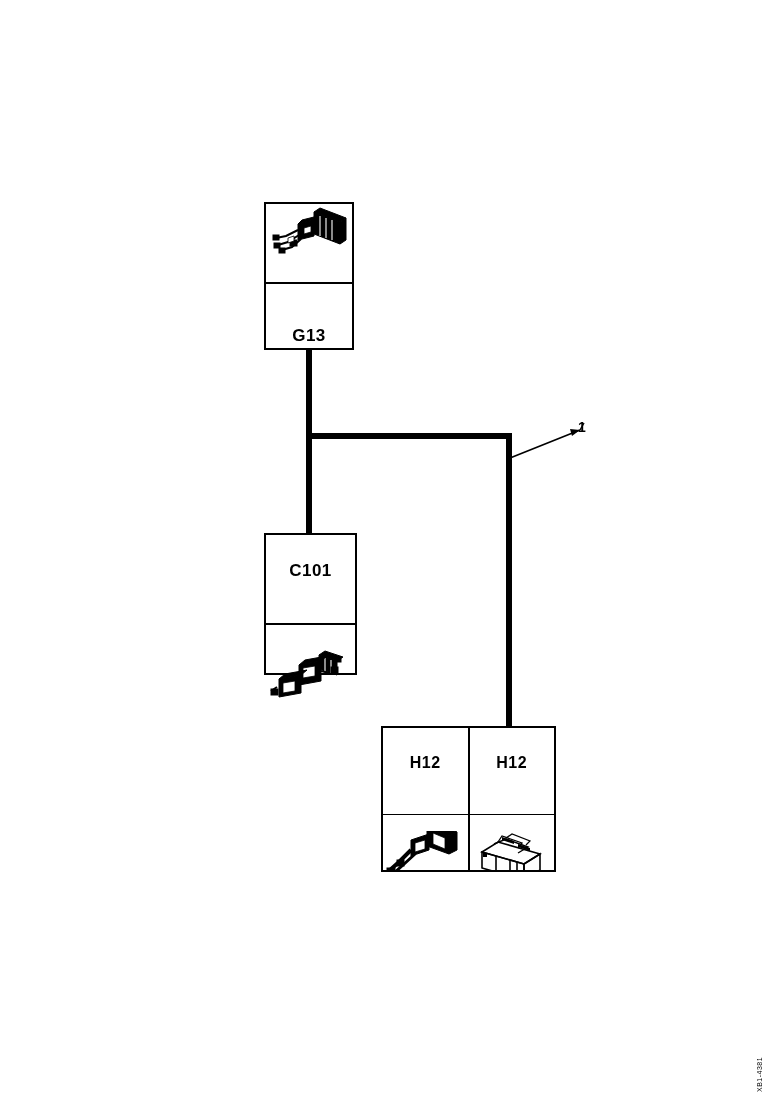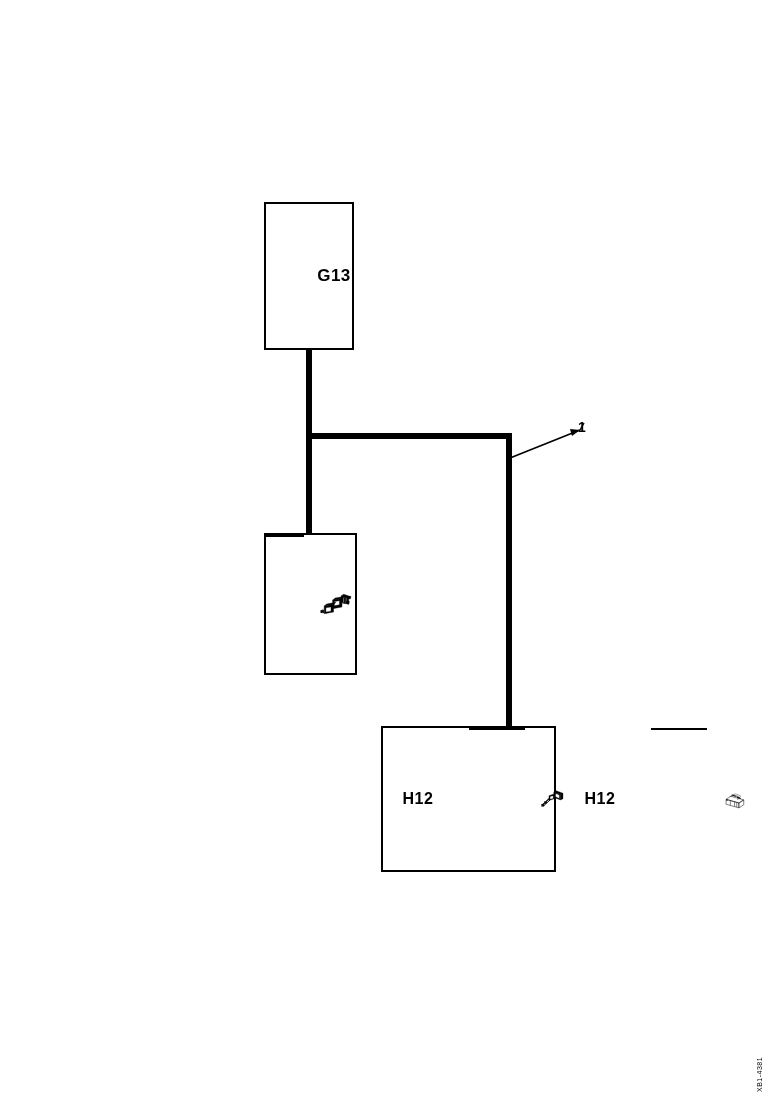--- a/index.html
+++ b/index.html
@@ -29,21 +29,21 @@
     display: flex;
     flex-direction: column;
     z-index: 5;
   }
   .node-box.horiz {
     flex-direction: row;
   }
   .cell {
     flex: 1 1 0;
     display: flex;
-    flex-direction: row;
+    flex-direction: column;
     box-sizing: border-box;
     gap: 16px;
   }
   .cell-label {
     flex: 0 0 72px;
     display: flex;
     align-items: center;
     justify-content: center;
     font-size: 17px;
     font-weight: bold;
@@ -154,20 +154,21 @@
           </g>
         </svg>
       </div>
       <div class="divider-h"></div>
       <div class="cell-label">G13</div>
     </div>
   </div>
 
   <div class="node-box" style="left:264px; top:533px; width:93px; height:142px;">
     <div class="cell">
+      <div class="cell-label">C101</div>
       <div class="divider-h"></div>
       <div class="cell-img">
         <svg class="art" width="84" height="66" viewBox="0 0 84 66">
           <g fill="#000000" stroke="#000000">
 
             <polygon points="50,14 68,20 68,34 50,28" stroke-width="1"></polygon>
             <polygon points="50,14 56,10 74,16 68,20" stroke-width="1"></polygon>
             <line x1="56" y1="17" x2="56" y2="30" stroke="#ffffff" stroke-width="1.1"></line>
             <line x1="62" y1="19" x2="62" y2="32" stroke="#ffffff" stroke-width="1.1"></line>
 

